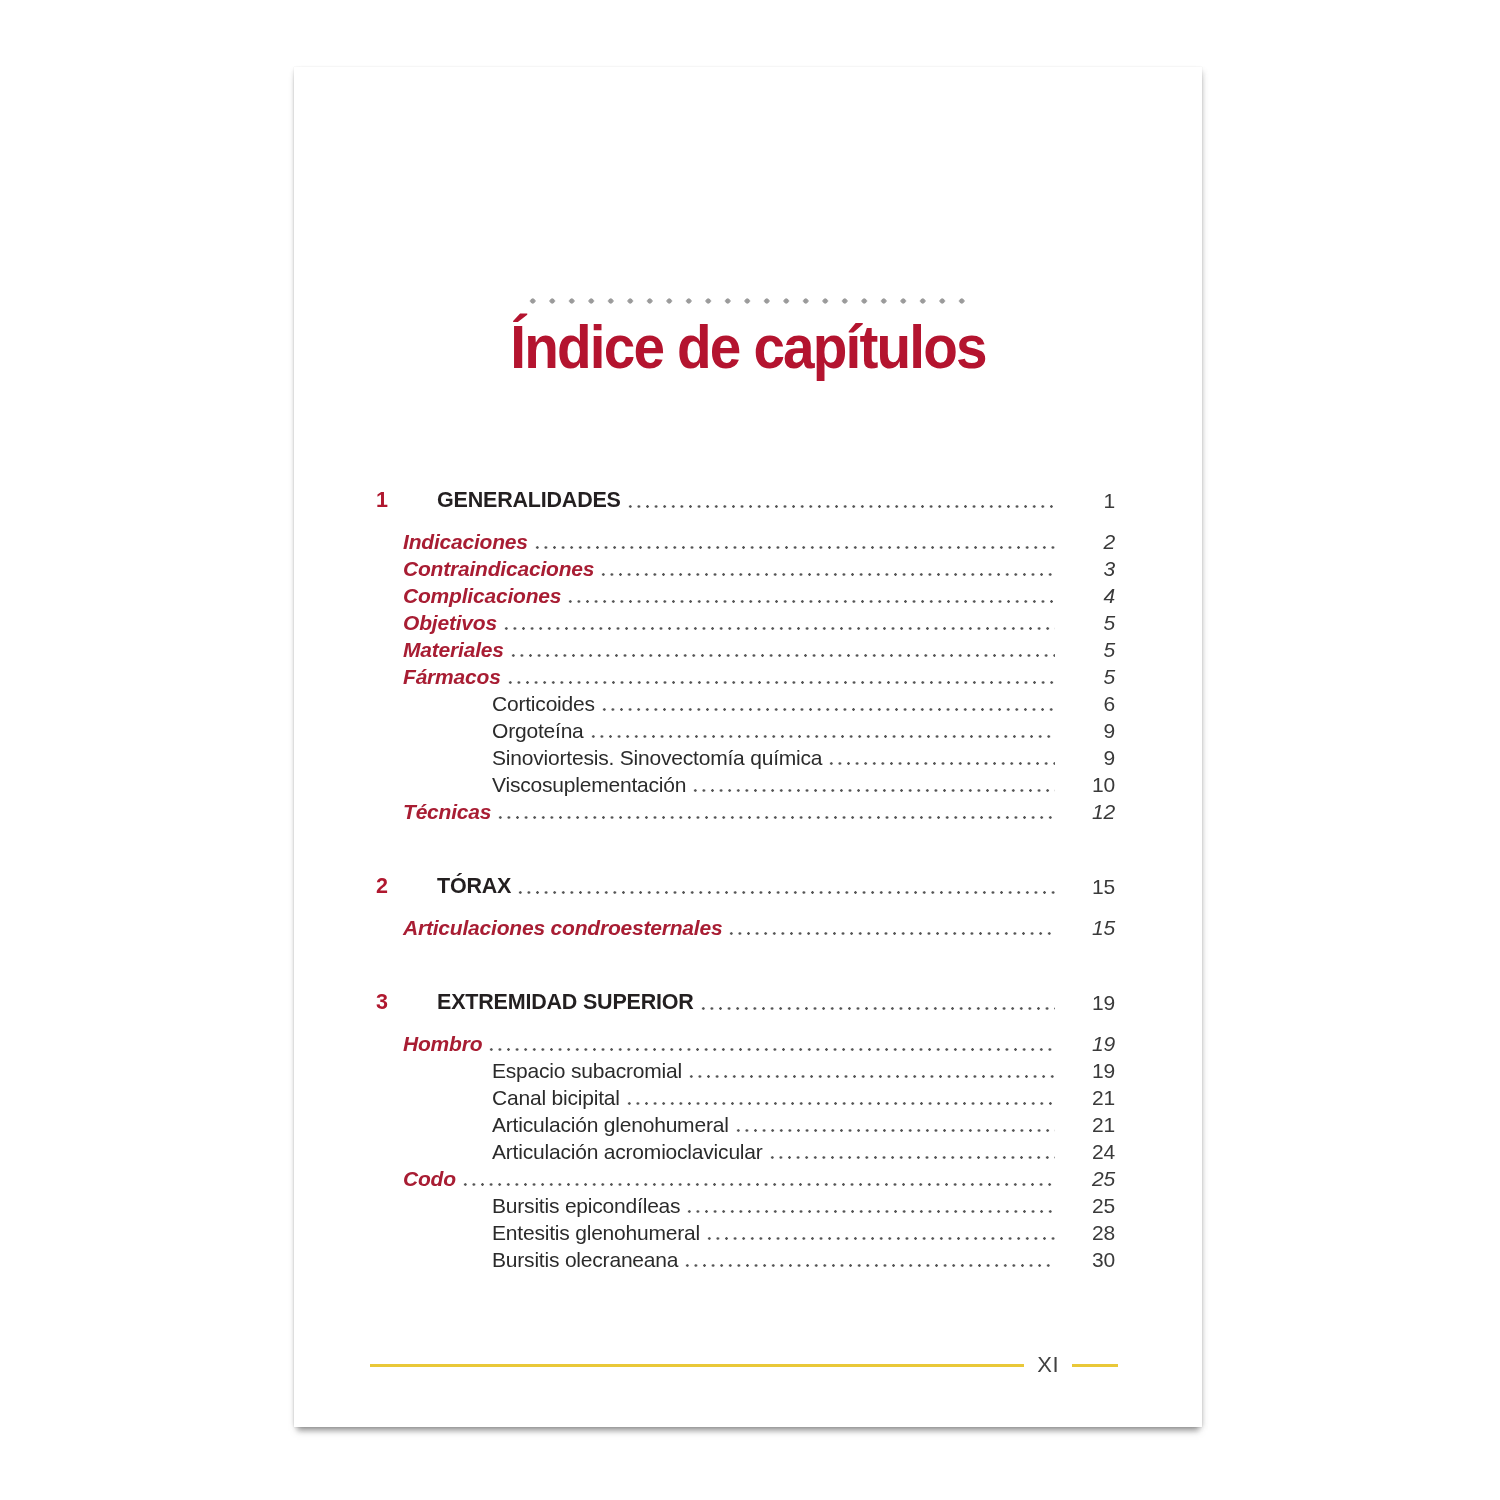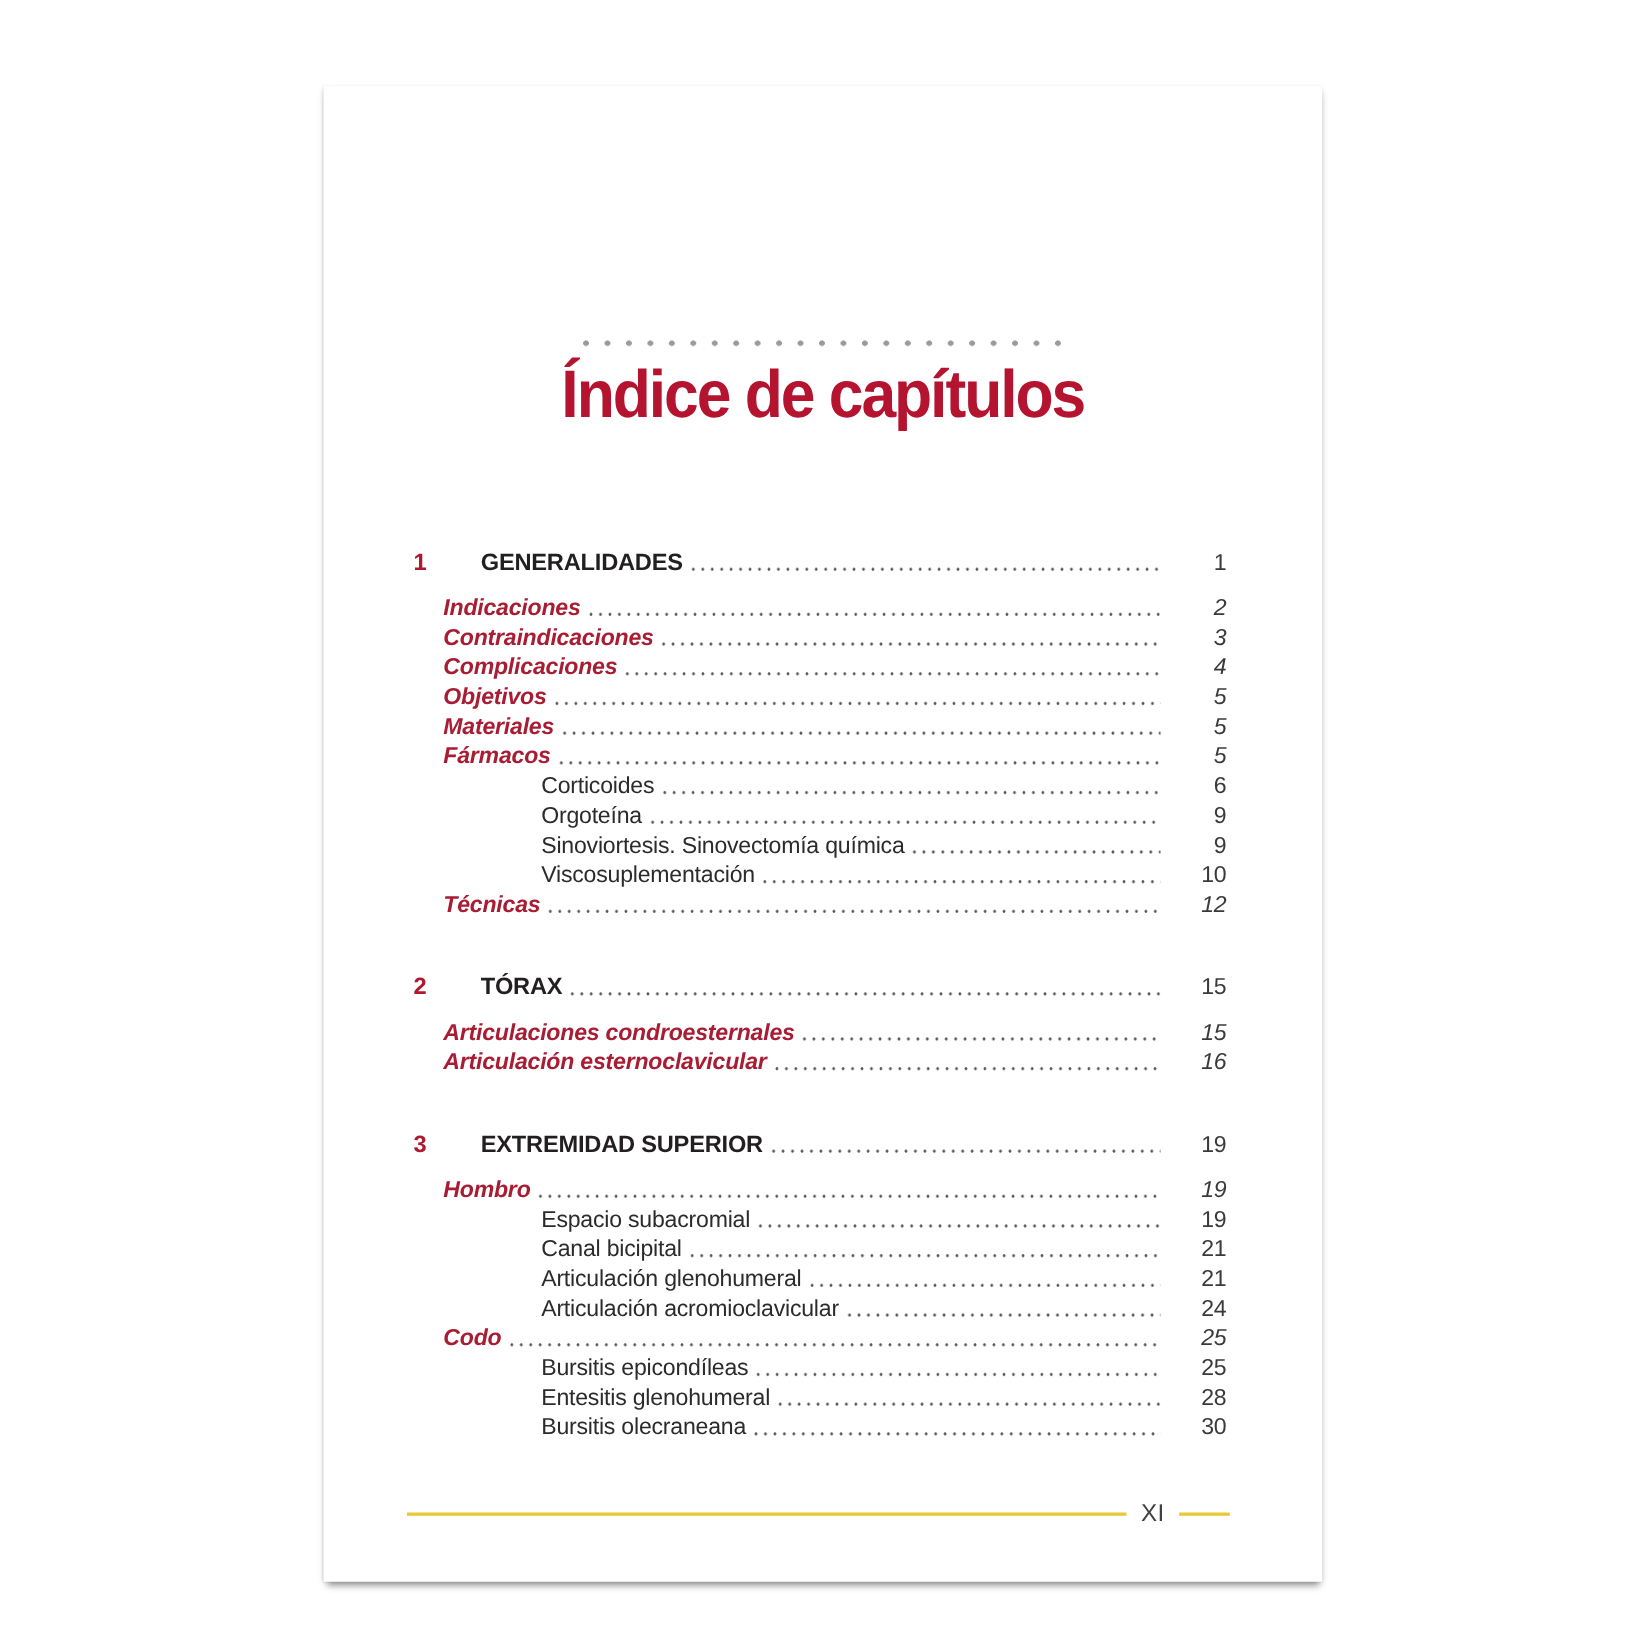--- a/index.html
+++ b/index.html
@@ -13,21 +13,21 @@
     --footer-yellow:#E9C838;
   }
   html,body{margin:0;padding:0;}
   body{
     width:1500px;height:1500px;position:relative;overflow:hidden;
     background:#ffffff;
     font-family:"Liberation Sans", sans-serif;
     -webkit-font-smoothing:antialiased;
   }
   .page{
-    position:absolute;left:294px;top:78px;width:908px;height:1360px;
+    position:absolute;left:294px;top:67px;width:908px;height:1360px;
     background:#ffffff;
     box-shadow:0 7px 6px -3px rgba(90,90,90,0.55),
                3px 2px 5px -2px rgba(120,120,120,0.30),
                -2px 1px 4px -2px rgba(120,120,120,0.28),
                0 0 1px rgba(0,0,0,0.12);
   }
   
   .title-block{
     position:absolute;top:231px;left:0;width:100%;
     text-align:center;
@@ -167,25 +167,20 @@
           <span class="chnum">2</span>
           <span class="label">TÓRAX</span>
           <span class="leader"></span>
           <span class="pagenum">15</span>
         </div>
         <div class="row l1">
           <span class="label">Articulaciones condroesternales</span>
           <span class="leader"></span>
           <span class="pagenum">15</span>
         </div>
-        <div class="row l1">
-          <span class="label">Articulación esternoclavicular</span>
-          <span class="leader"></span>
-          <span class="pagenum">16</span>
-        </div>
       </div>
       <div class="chapter-block">
         <div class="row chapter-row">
           <span class="chnum">3</span>
           <span class="label">EXTREMIDAD SUPERIOR</span>
           <span class="leader"></span>
           <span class="pagenum">19</span>
         </div>
         <div class="row l1">
           <span class="label">Hombro</span>

